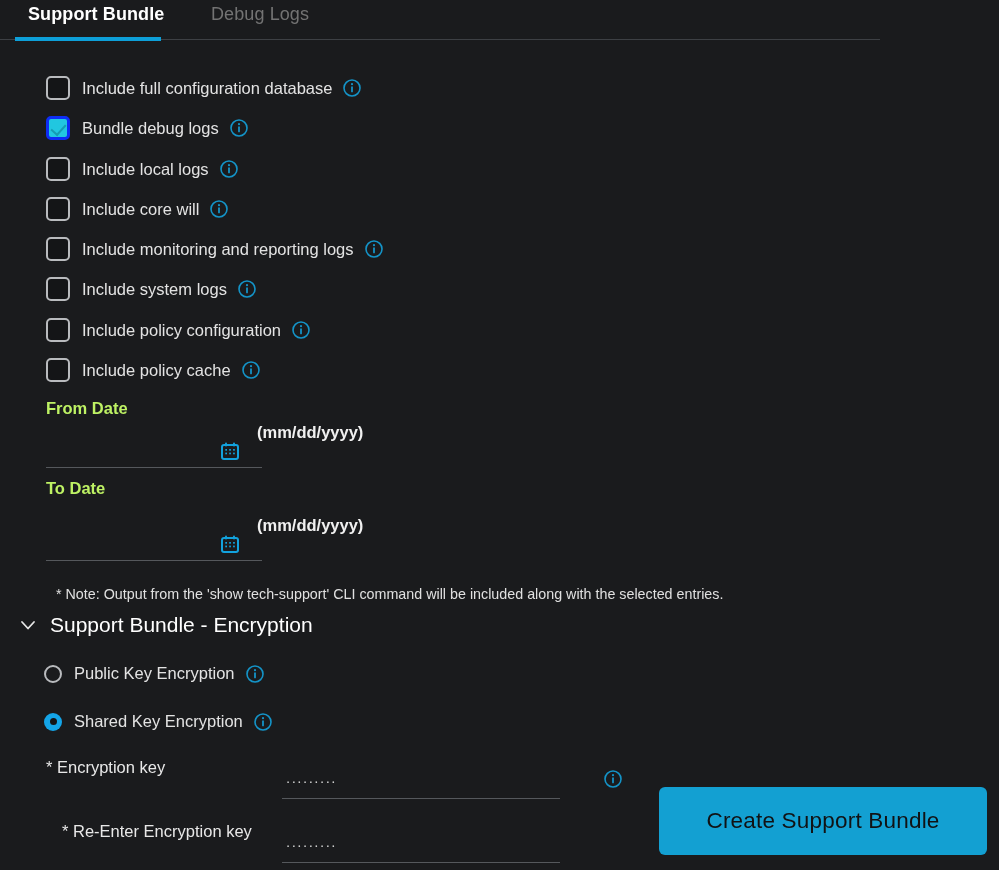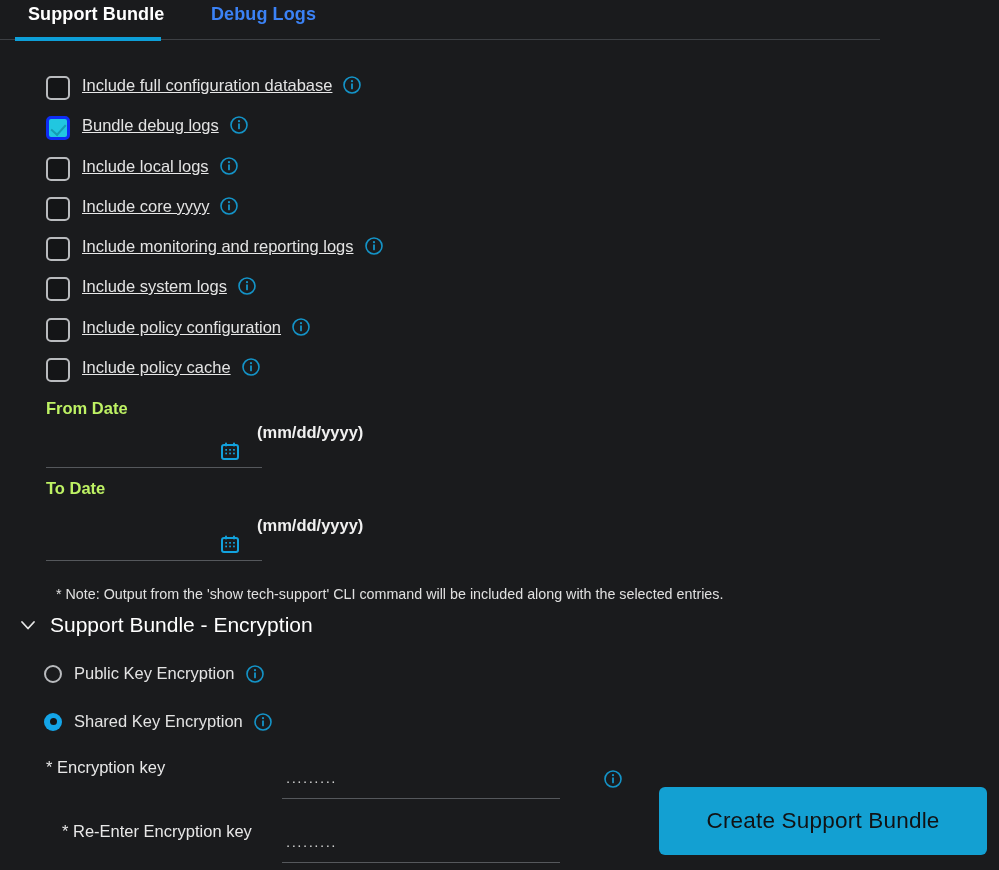--- a/index.html
+++ b/index.html
@@ -24,40 +24,40 @@
   .tab {
     position: absolute;
     top: 4px;
     font-size: 18px;
     letter-spacing: 0.1px;
     cursor: pointer;
     background: none; border: none; padding: 0;
     font-family: inherit;
   }
   .tab-support { left: 28px; color: #ffffff; font-weight: bold; }
-  .tab-debug   { left: 211px; color: #3b82f6; font-weight: bold; }
+  .tab-debug   { left: 211px; color: #737373; font-weight: normal; }
   .tab-underline {
     position: absolute;
     left: 15px; top: 37px;
     width: 146px; height: 4px;
     background: #0d9fd8;
   }
   .tab-divider {
     position: absolute;
     left: 0; top: 39px;
     width: 880px; height: 1px;
     background: #3d4044;
   }
 
   
   .chk-row {
     position: absolute;
     display: flex;
+    align-items: center;
     left: 46px;
-    text-decoration: underline;
   }
   .chk-box {
     width: 24px; height: 24px;
     border: 2px solid #b9bbbe;
     border-radius: 5px;
     background: #141517;
     flex: none;
     cursor: pointer;
   }
   .chk-box.checked {
@@ -271,21 +271,21 @@
     <svg viewBox="0 0 18 18">
         <circle cx="9" cy="9" r="8" fill="none" stroke="#1494c8" stroke-width="1.6"></circle>
         <circle cx="9" cy="5.2" r="1.1" fill="#1494c8"></circle>
         <rect x="8.1" y="7.3" width="1.8" height="6" rx="0.9" fill="#1494c8"></rect>
       </svg>
   </span>
 </div>
 
 <div class="chk-row" style="top:197px">
   <span class="chk-box"></span>
-  <span class="chk-label">Include core yyyy</span>
+  <span class="chk-label">Include core will</span>
   <span class="info-icon">
     <svg viewBox="0 0 18 18">
         <circle cx="9" cy="9" r="8" fill="none" stroke="#1494c8" stroke-width="1.6"></circle>
         <circle cx="9" cy="5.2" r="1.1" fill="#1494c8"></circle>
         <rect x="8.1" y="7.3" width="1.8" height="6" rx="0.9" fill="#1494c8"></rect>
       </svg>
   </span>
 </div>
 
 <div class="chk-row" style="top:237px">

